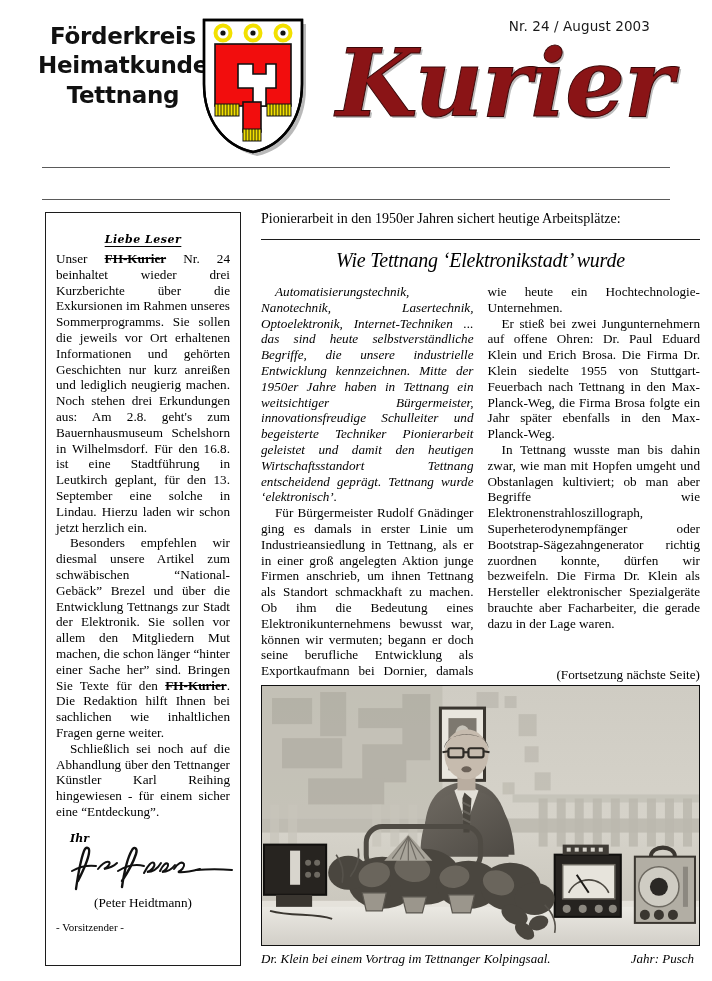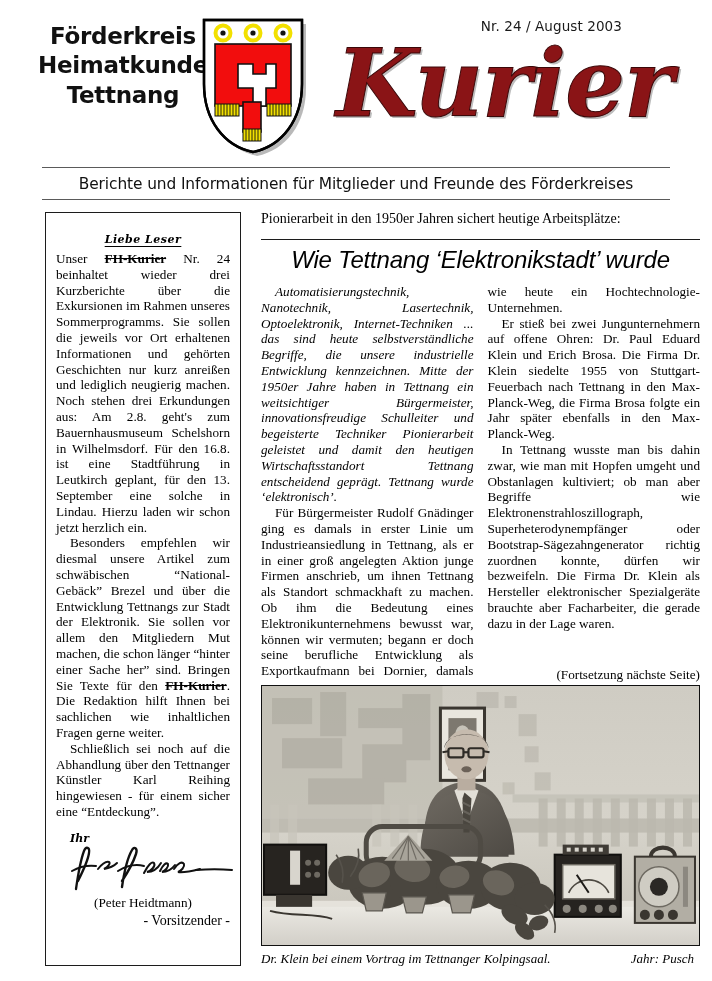--- a/index.html
+++ b/index.html
@@ -20,20 +20,21 @@
     height: 981px;
     background: #fff;
   }
 
   
   .masthead {
     position: absolute;
     left: 0; top: 0;
     width: 640px;
     height: 160px;
+    padding-left: 28px;
   }
   .org-name {
     position: absolute;
     left: 38px;
     top: 22px;
     width: 170px;
     font-family: "DejaVu Sans", sans-serif;
     font-weight: 700;
     font-size: 23px;
     line-height: 1.28;
@@ -162,44 +163,44 @@
     margin: 0 0 0 10px;
     position: relative;
   }
   .signature svg { display:block; }
   .sig-name {
     text-align: center;
     font-size: 13.2px;
     margin-top: 4px;
   }
   .sig-role {
-    text-align: right;
-    font-size: 14px;
-    margin-top: 2px;
+    text-align: left;
+    font-size: 11px;
+    margin-top: 10px;
   }
 
   
   .article {
     position: absolute;
     left: 261px;
     top: 0;
     width: 439px;
   }
   .kicker {
     font-family: "Liberation Serif", serif;
     font-size: 14px;
     line-height: 18px;
     border-bottom: 1px solid #1c1c1c;
     padding-bottom: 11px;
     margin-bottom: 3px;
   }
   .headline {
-    font-family: Liberation Sans, sans-serif;
+    font-family: Liberation Serif, serif;
     font-style: italic;
-    font-size: 24px;
+    font-size: 20px;
     line-height: 34px;
     text-align: center;
     margin: 2px 0 7px 0;
     letter-spacing: -0.2px;
   }
   .cols {
     column-count: 2;
     column-gap: 14px;
     column-fill: auto;
     height: 416px;
@@ -324,21 +325,20 @@
     </div>
 
     <div class="masthead-title">
       <span class="kurier">Kurier</span>
     </div>
 
     <div class="issue-line">Nr. 24 / August 2003</div>
   </div>
 
   <div class="rule top"></div>
-  <div class="subtitle">Berichte und Informationen für Mitglieder und Freunde des Förderkreises</div>
   <div class="rule bottom"></div>
 
   <div class="content">
 
     <div class="editorial">
       <div class="editorial-title">Liebe Leser</div>
 
       <p><span>Unser </span><span class="strike">FH-Kurier</span><span> Nr. 24 beinhaltet wieder drei Kurzberichte über die Exkursionen im Rahmen unseres Sommerprogramms. Sie sollen die jeweils vor Ort erhaltenen Informationen und gehörten Geschichten nur kurz anreißen und lediglich neugierig machen. Noch stehen drei Erkundungen aus: Am 2.8. geht's zum Bauernhausmuseum Schelshorn in Wilhelmsdorf. Für den 16.8. ist eine Stadtführung in Leutkirch geplant, für den 13. September eine solche in Lindau. Hierzu laden wir schon jetzt herzlich ein.</span></p>
 
       <p><span>Besonders empfehlen wir diesmal unsere Artikel zum schwäbischen “National-Gebäck” Brezel und über die Entwicklung Tettnangs zur Stadt der Elektronik. Sie sollen vor allem den Mitgliedern Mut machen, die schon länger “hinter einer Sache her” sind. Bringen Sie Texte für den </span><span class="strike">FH-Kurier</span><span>. Die Redaktion hilft Ihnen bei sachlichen wie inhaltlichen Fragen gerne weiter.</span></p>

